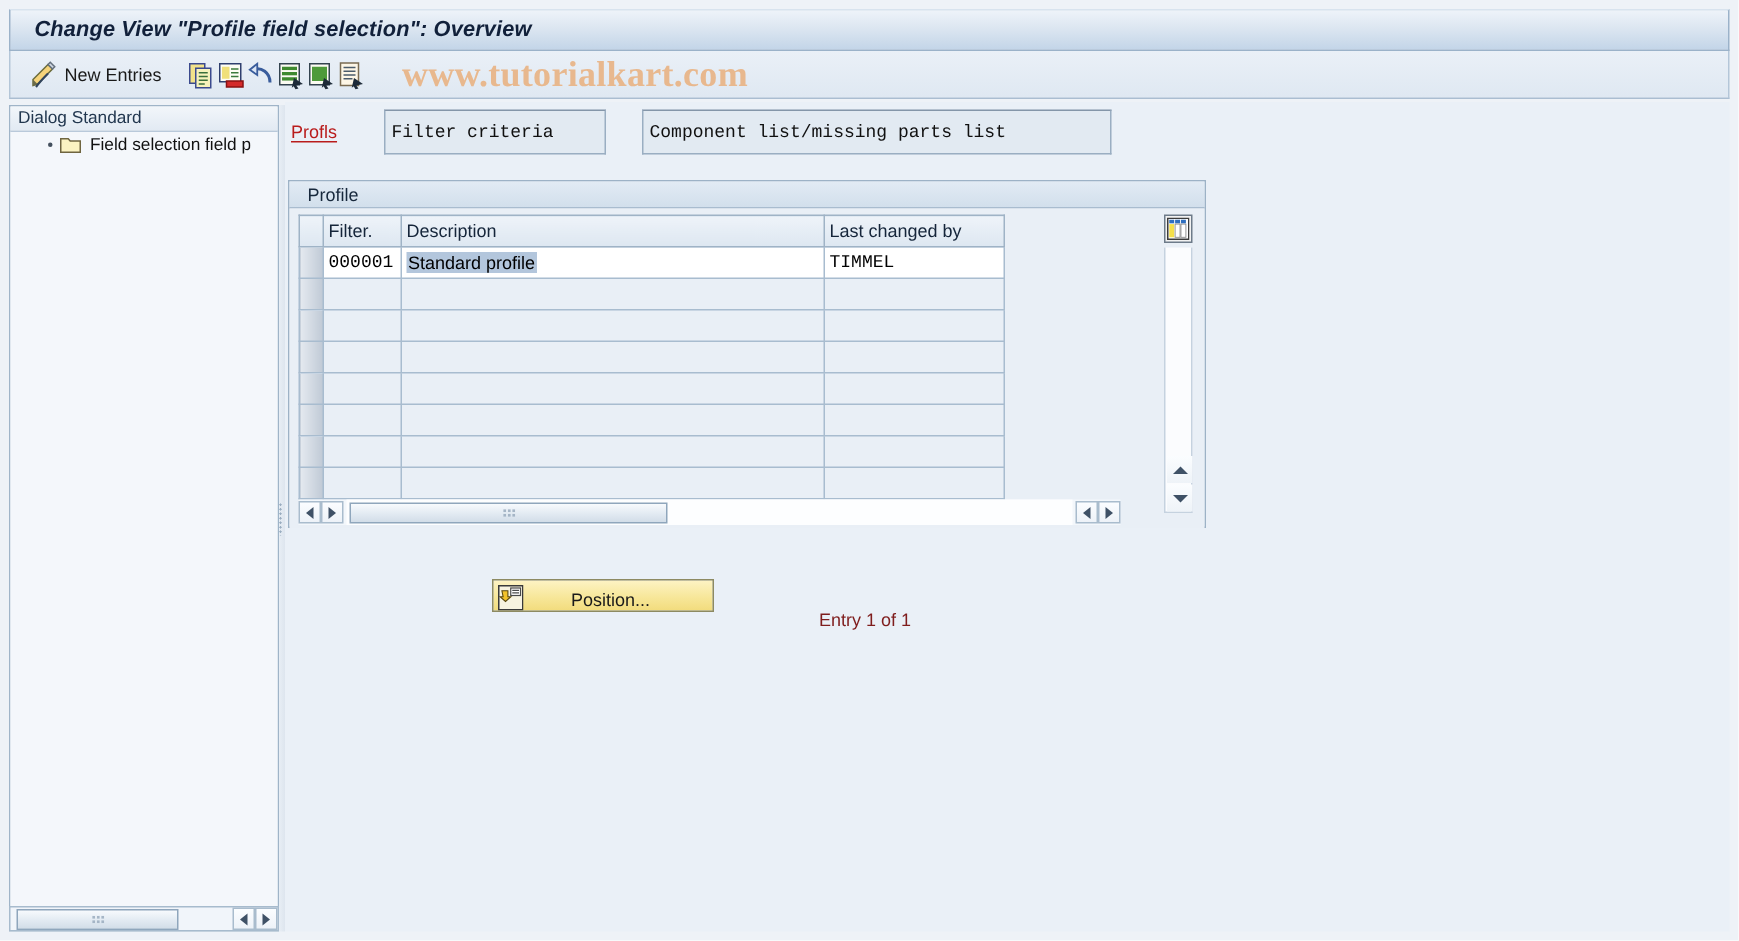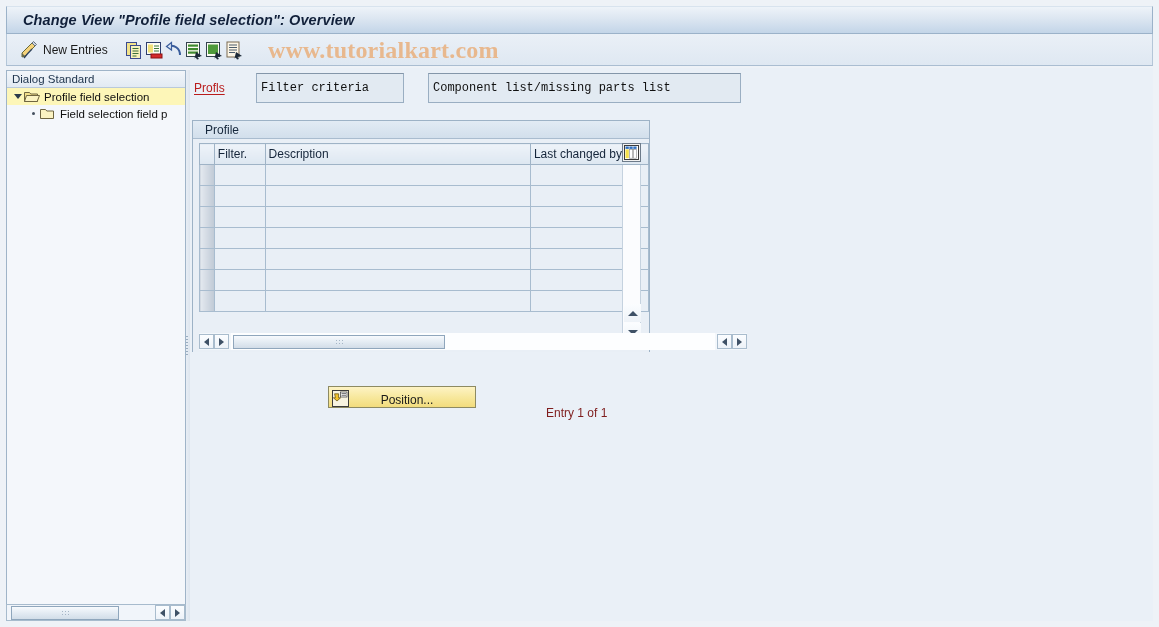--- a/index.html
+++ b/index.html
@@ -198,21 +198,21 @@
     padding: 14px 4px;
     white-space: nowrap;
   }
   .f1 { width: 148px; }
   .f2 { width: 313px; margin-left: 24px; }
 
   
   .tablewrap {
     position: absolute;
     left: 2px; top: 52px;
-    width: 458px; height: 232px;
+    width: 612px; height: 232px;
     background: #e6edf5;
     border: 1px solid #9db2c6;
   }
   .table-title {
     height: 18px;
     background: linear-gradient(to bottom,#e2ebf4 0%,#d2dfec 100%);
     border-bottom: 1px solid #a9bccf;
     display:flex; align-items:center;
     padding-left: 12px;
     font-size: 12px;
@@ -400,32 +400,20 @@
       </svg>
     </span>
   </div>
 
   <div class="watermark">www.tutorialkart.com</div>
 
   <div class="sidebar">
     <div class="sidebar-header">Dialog Standard</div>
     <div class="sidebar-body">
 
-      <div class="tree-row selected">
-        <span class="tw">
-            <span class="tw-arrow"></span>
-          </span>
-        <span class="folder">
-          <svg width="16" height="13" viewBox="0 0 16 13">
-            <path d="M0.5 2.5 L5.5 2.5 L6.8 4 L13.5 4 L13.5 11.5 L0.5 11.5 Z" fill="#f3e08a" stroke="#6f6540" stroke-width="1"></path>
-            <path d="M2.5 5.5 L15.5 5.5 L13.2 11.5 L0.5 11.5 Z" fill="#fbf3c2" stroke="#6f6540" stroke-width="1"></path>
-          </svg>
-        </span>
-        <span class="tree-label">Profile field selection</span>
-      </div>
 
       <div class="tree-row indent">
         <span class="tw">
             <span class="tw-dot"></span>
           </span>
         <span class="folder">
           <svg width="16" height="13" viewBox="0 0 16 13">
             <path d="M0.5 2.5 L5.5 2.5 L6.8 4 L13.5 4 L13.5 11.5 L0.5 11.5 Z" fill="#fbf3c2" stroke="#6f6540" stroke-width="1"></path>
           </svg>
         </span>
@@ -468,20 +456,26 @@
         <table class="grid">
           <thead>
             <tr>
               <th class="c-sel"></th>
               <th class="c-profl">Filter.</th>
               <th class="c-desc">Description</th>
               <th class="c-last">Last changed by</th>
             </tr>
           </thead>
           <tbody>
+            <tr class="datarow">
+              <td class="c-sel"></td>
+              <td class="c-profl">000001</td>
+              <td class="c-desc"><span class="hl">Standard profile</span></td>
+              <td class="c-last">TIMMEL</td>
+            </tr>
             <tr>
                 <td class="c-sel"></td>
                 <td class="c-profl"></td>
                 <td class="c-desc"></td>
                 <td class="c-last"></td>
               </tr>
             <tr>
                 <td class="c-sel"></td>
                 <td class="c-profl"></td>
                 <td class="c-desc"></td>

